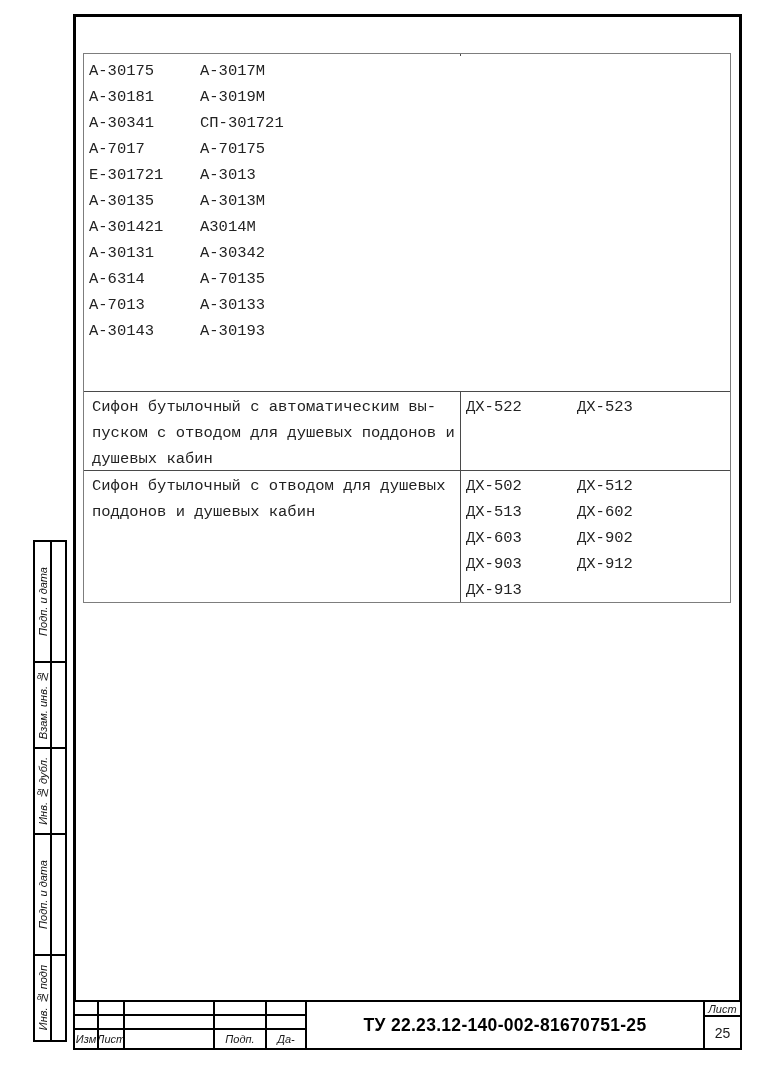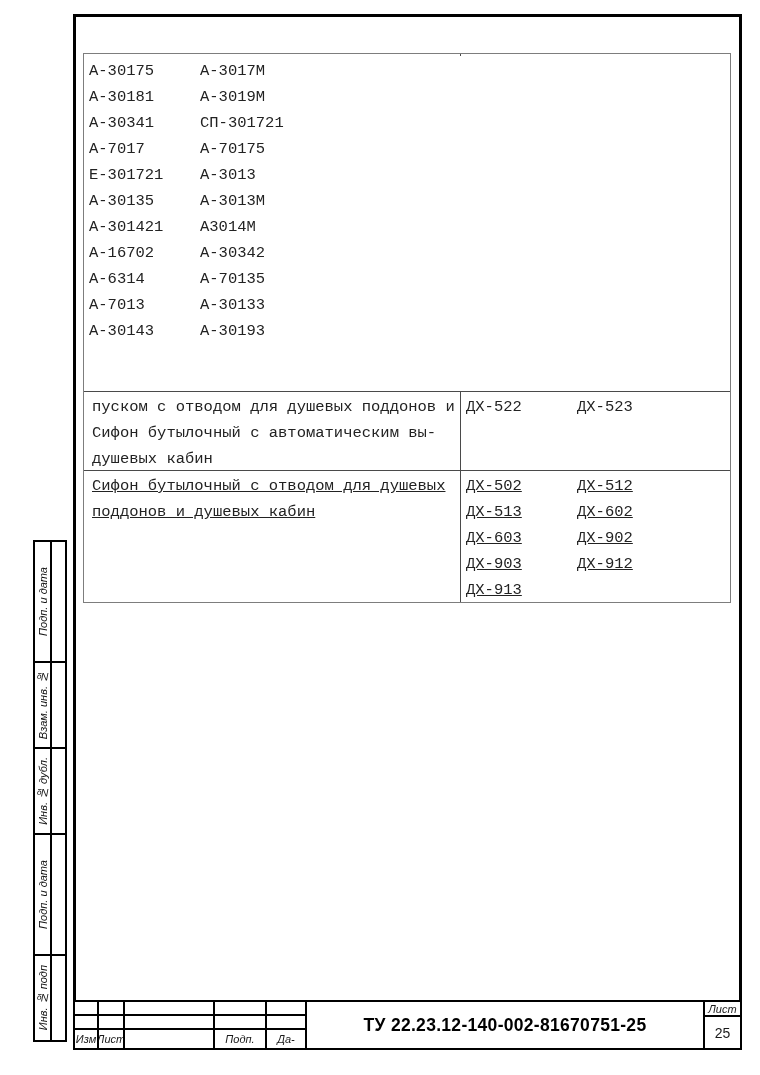--- a/index.html
+++ b/index.html
@@ -16,21 +16,21 @@
   .content-table {
     position:absolute; left:83px; top:53px; width:648px; height:550px;
     border:1px solid #7d7d7d; box-sizing:border-box;
     font-family:"Liberation Mono", monospace; font-size:15.5px; line-height:26px;
     color:#222;
   }
   .t-row { display:flex; box-sizing:border-box; border-bottom:1px solid #4a4a4a; }
   .t-row:last-child { border-bottom:none; }
   .t-row-0 { height:338px;flex-direction:column; }
   .t-row-1 { height:79px; }
-  .t-row-2 { height:131px;text-decoration:underline; }
+  .t-row-2 { height:131px; }
   .t-desc {
     width:377px; box-sizing:border-box; border-right:1px solid #4a4a4a;
     padding:2px 4px 0 8px;
   }
   .t-codes { flex:1; box-sizing:border-box; padding:2px 0 0 5px; }
   .code-pair { display:flex; }
   .code-a { width:111px; }
   
   .sidebar { position:absolute; left:33px; top:540px; width:34px; height:510px; }
   .side-section {
@@ -111,41 +111,41 @@
           </div>
           <div class="code-pair">
             <span class="code-a">А-30135</span>
             <span class="code-b">А-3013М</span>
           </div>
           <div class="code-pair">
             <span class="code-a">А-301421</span>
             <span class="code-b">А3014М</span>
           </div>
           <div class="code-pair">
-            <span class="code-a">А-16702</span>
+            <span class="code-a">А-30131</span>
             <span class="code-b">А-30342</span>
           </div>
           <div class="code-pair">
             <span class="code-a">А-6314</span>
             <span class="code-b">А-70135</span>
           </div>
           <div class="code-pair">
             <span class="code-a">А-7013</span>
             <span class="code-b">А-30133</span>
           </div>
           <div class="code-pair">
             <span class="code-a">А-30143</span>
             <span class="code-b">А-30193</span>
           </div>
         </div>
       </div>
       <div class="t-row t-row-1">
         <div class="t-desc">
+          <div class="desc-line">Сифон бутылочный с автоматическим вы-</div>
           <div class="desc-line">пуском с отводом для душевых поддонов и</div>
-          <div class="desc-line">Сифон бутылочный с автоматическим вы-</div>
           <div class="desc-line">душевых кабин</div>
         </div>
         <div class="t-codes">
           <div class="code-pair">
             <span class="code-a">ДХ-522</span>
             <span class="code-b">ДХ-523</span>
           </div>
         </div>
       </div>
       <div class="t-row t-row-2">

